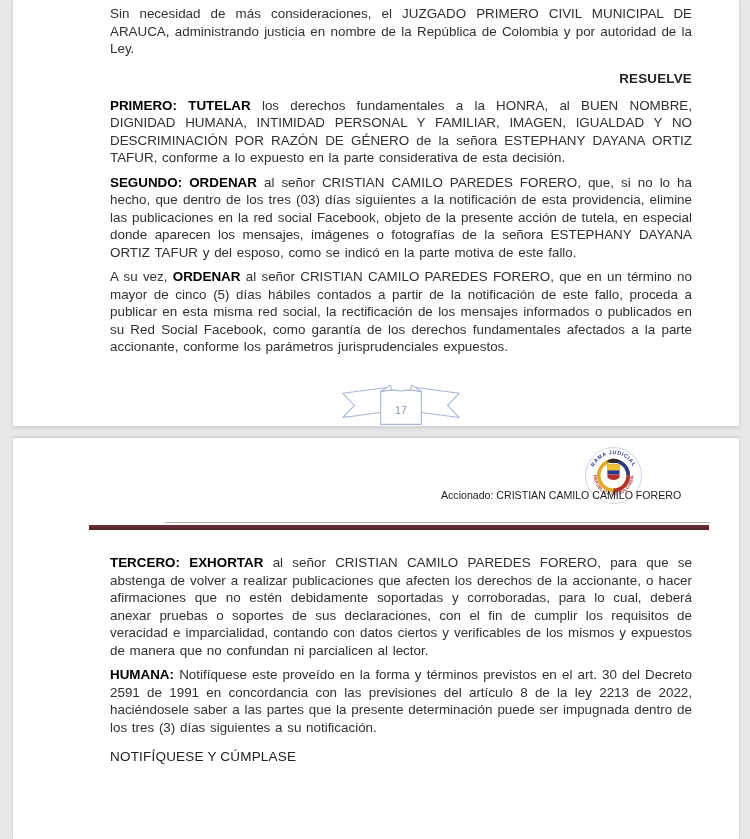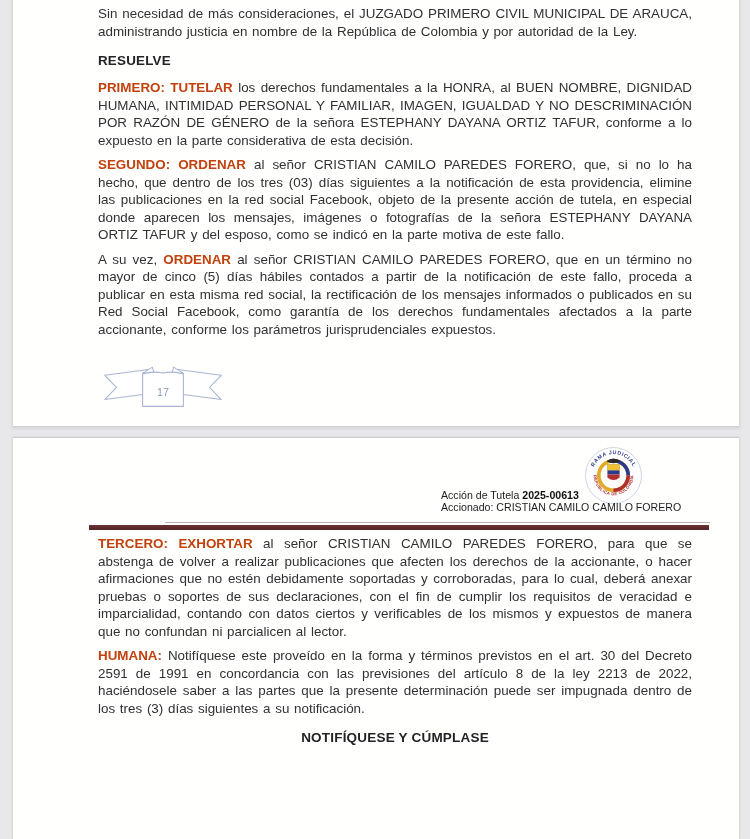--- a/index.html
+++ b/index.html
@@ -8,47 +8,47 @@
     background:#e8e8ea;
     font-family:"Liberation Sans","DejaVu Sans",sans-serif;
     -webkit-font-smoothing:antialiased;
   }
   .page{
     position:absolute;left:12px;width:728px;background:#fffffe;
     box-sizing:border-box;border-left:1px solid #d9d9dc;border-right:1px solid #d9d9dc;
   }
   #page1{top:-2px;height:429px;border-bottom:1px solid #d3d3d6;box-shadow:0 2px 3px rgba(0,0,0,.08);}
   #page2{top:437px;height:402px;border-top:1px solid #cfcfd3;box-shadow:0 -1px 2px rgba(0,0,0,.06);}
-  .content{padding:0 47px 0 85px;}
+  .content{padding:0 47px 0 85px;margin-left:12px;}
   .para{
     font-size:13.4px;line-height:17.5px;color:#313134;
     text-align:justify;margin:0 0 7px 0;word-spacing:1px;
   }
-  .para b{color:#c2410c;}
+  .para b{color:#000000;}
   .intro{margin-top:7px;}
   .doc-heading{
-    font-size:13.4px;font-weight:bold;color:#242427;text-align:left;
+    font-size:13.4px;font-weight:bold;color:#242427;text-align:right;
     margin:13px 0 11px 0;letter-spacing:.2px;
   }
-  .ribbon-wrap{margin-top:22px;display:flex;justify-content:flex-start;}
+  .ribbon-wrap{margin-top:22px;display:flex;justify-content:center;}
   .ribbon-num{
     font-size:11px;fill:#8b9cbe;font-family:"Liberation Sans",sans-serif;
   }
   
   .seal{position:absolute;top:8px;left:571px;width:59px;height:59px;}
   .case-block{
     position:absolute;top:51px;left:428px;width:290px;
     font-size:10.6px;line-height:12.4px;color:#1d1d1f;white-space:nowrap;
   }
   .case-block b{color:#111;}
   .acc-underline{position:absolute;top:84px;left:152px;width:545px;height:1px;background:#b7afb0;}
   .header-rule{position:absolute;top:87px;left:76px;width:620px;height:5px;background:linear-gradient(#6a3236,#542427);}
-  .body2{position:absolute;top:97px;left:0;right:0;}
+  .body2{position:absolute;top:116px;left:0;right:0;}
   .closing{
-    font-size:13.5px;font-weight:bold;color:#232326;text-align:center;
+    font-size:13.5px;font-weight:normal;color:#232326;
     margin:13px 0 0 0;letter-spacing:.2px;
   }
 </style>
 </head>
 <body>
 
 <div class="page" id="page1">
   <div class="content">
     <p class="para intro">
       <span>Sin necesidad de más consideraciones, el JUZGADO PRIMERO CIVIL MUNICIPAL DE ARAUCA, administrando justicia en nombre de la República de Colombia y por autoridad de la Ley.</span>
@@ -108,21 +108,20 @@
 
     <g>
       <path d="M22 15 Q29 9.5 36 15 Q33 17 29 17 Q25 17 22 15 Z" fill="#2a2a2a"></path>
       <rect x="23" y="18" width="12" height="6" fill="#f2c230" stroke="#9a7b1e" stroke-width="0.3"></rect>
       <rect x="23" y="24" width="12" height="4" fill="#2b3a8c"></rect>
       <path d="M23 28 L35 28 L35 31 Q29 36 23 31 Z" fill="#b03030"></path>
     </g>
   </svg>
 
   <div class="case-block">
-    <div><span>Acción de Tutela </span><b>2025-00613</b></div>
     <div>Accionado: CRISTIAN CAMILO CAMILO FORERO</div>
   </div>
 
   <div class="acc-underline"></div>
   <div class="header-rule"></div>
 
   <div class="body2 content">
     <p class="para">
       <span></span><b>TERCERO: EXHORTAR</b><span> al señor CRISTIAN CAMILO PAREDES FORERO, para que se abstenga de volver a realizar publicaciones que afecten los derechos de la accionante, o hacer afirmaciones que no estén debidamente soportadas y corroboradas, para lo cual, deberá anexar pruebas o soportes de sus declaraciones, con el fin de cumplir los requisitos de veracidad e imparcialidad, contando con datos ciertos y verificables de los mismos y expuestos de manera que no confundan ni parcialicen al lector.</span>
     </p>

